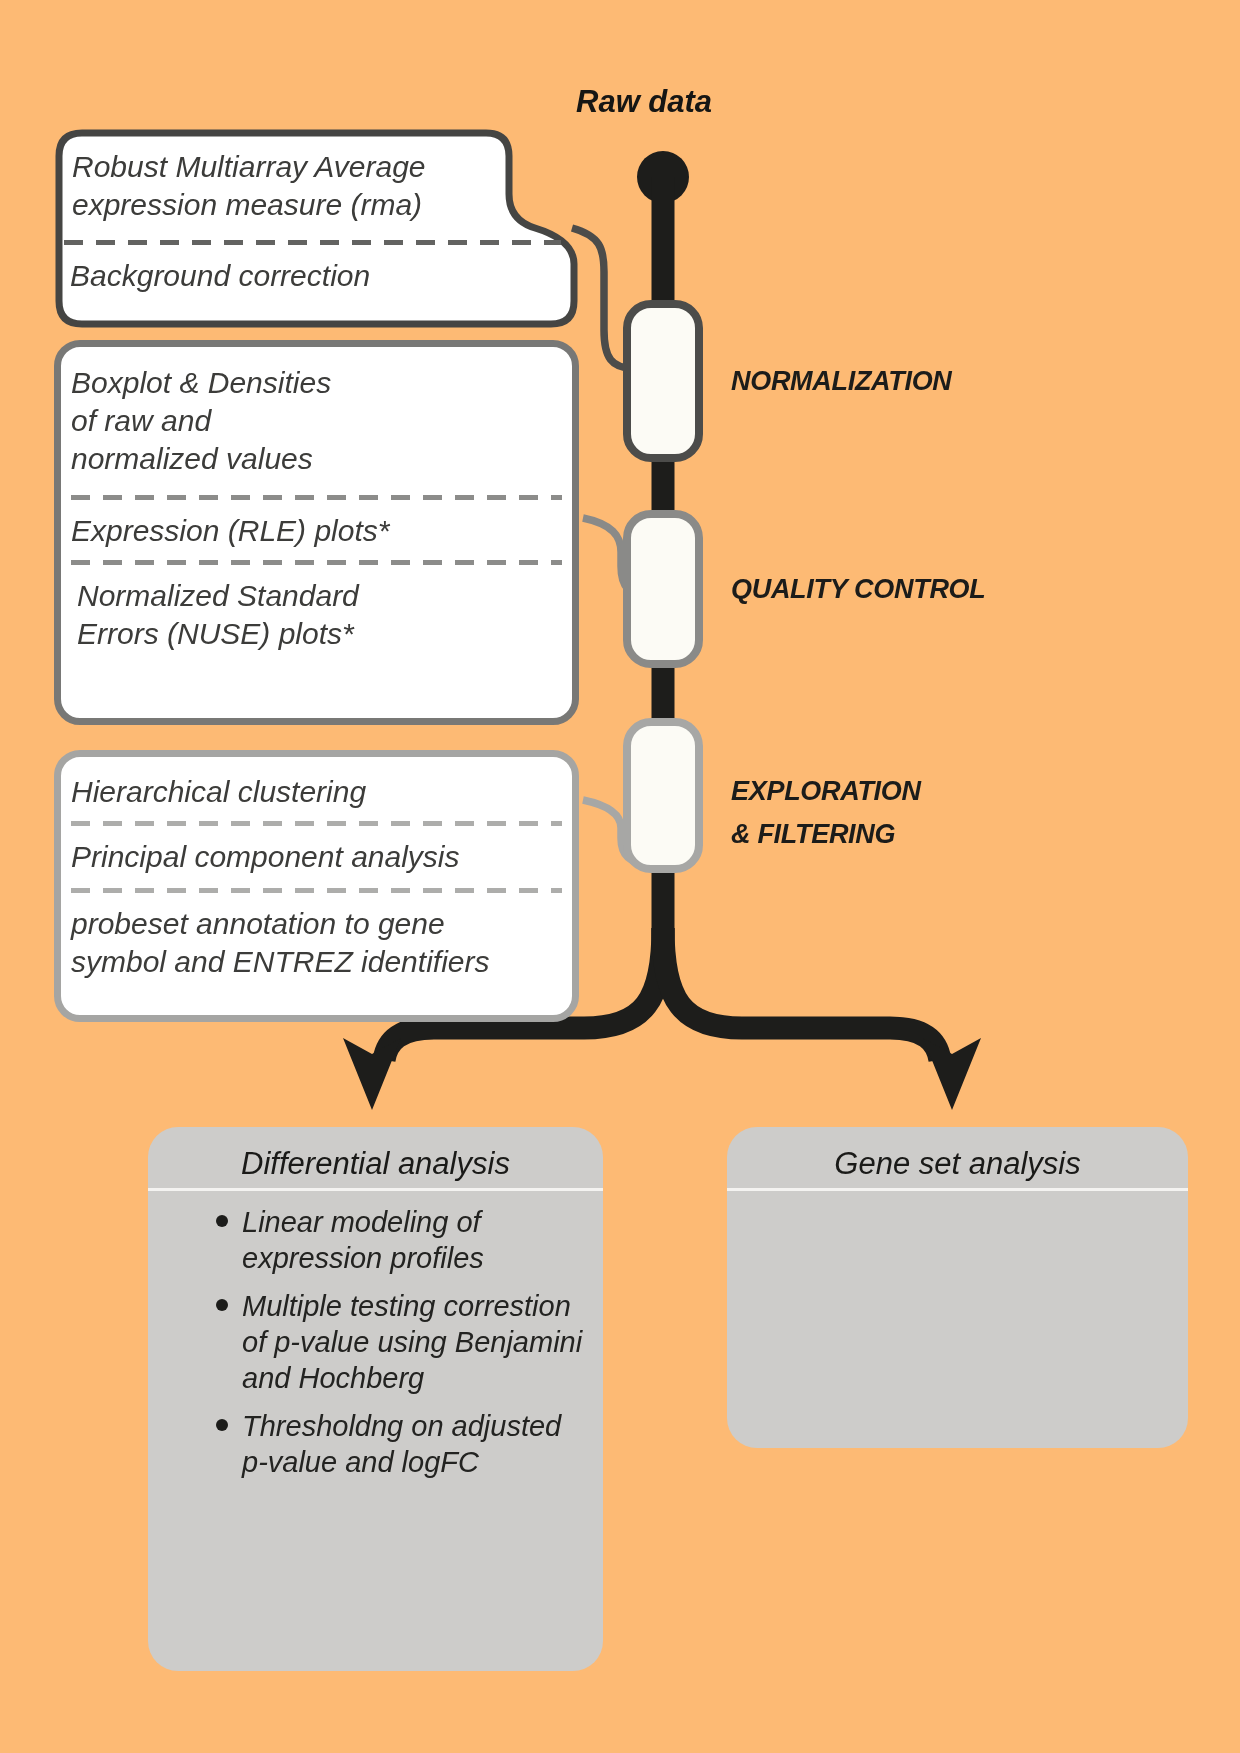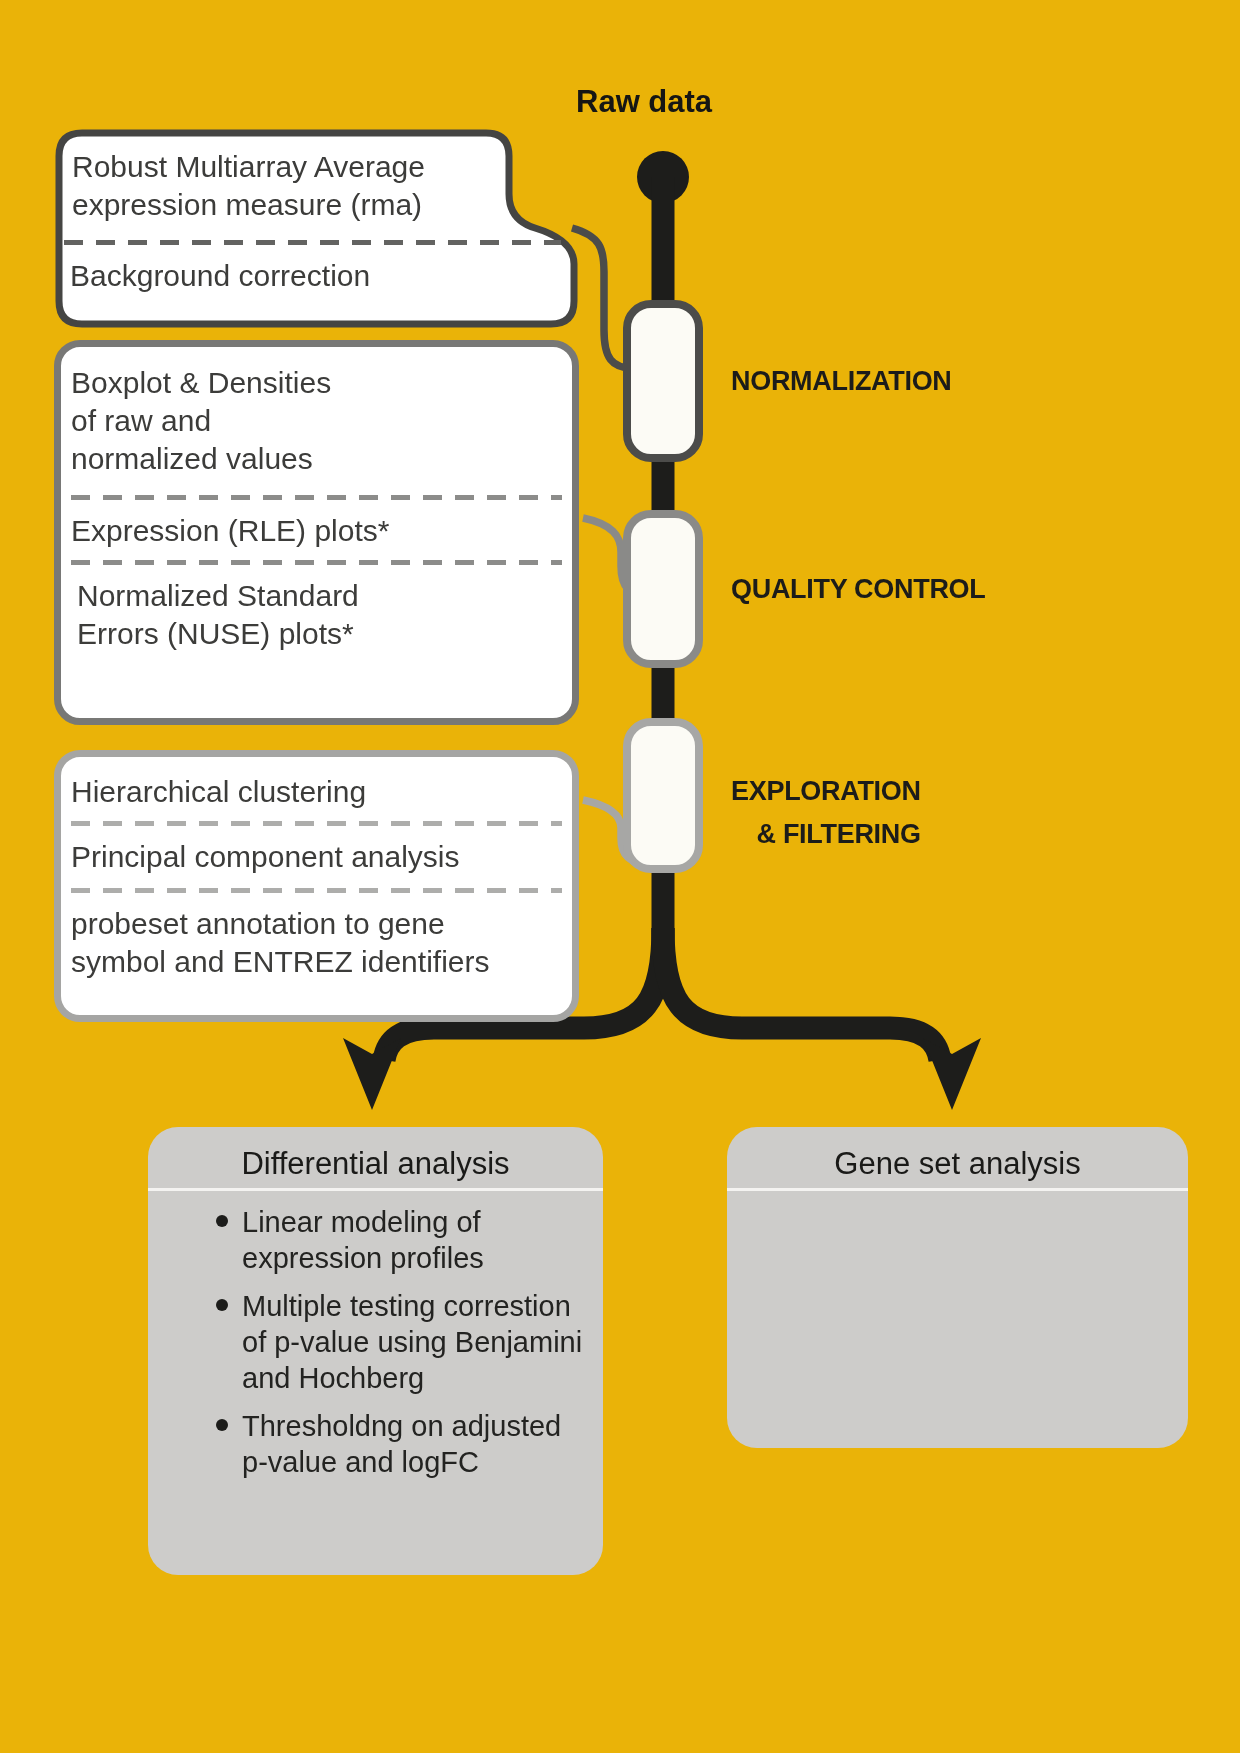--- a/index.html
+++ b/index.html
@@ -1,18 +1,18 @@
 <!DOCTYPE html>
 <html><head>
 <meta charset="utf-8">
 <style>
   html,body{margin:0;padding:0;background:#ffffff;}
   #canvas{
-    position:relative;width:1240px;height:1753px;background:#eab308;
-    font-family:"Liberation Sans",sans-serif;overflow:hidden;
+    position:relative;width:1240px;height:1753px;background:#fdba74;
+    font-family:"Liberation Sans",sans-serif;overflow:hidden;font-style:italic;
   }
   
   #pipes{position:absolute;left:0;top:0;z-index:1;}
   
   #raw-label{position:absolute;left:576px;top:84px;font-size:31px;font-weight:bold;color:#161614;z-index:3;}
   
   .stepbox{position:absolute;left:54px;box-sizing:border-box;background:#ffffff;border-style:solid;border-width:7px;border-radius:26px;z-index:2;color:#3c3c3a;font-size:30px;line-height:38px;}
   #sbox1{top:132px;width:517px;height:193px;border:none;background:transparent;} 
   #sbox2{top:340px;width:525px;height:385px;border-color:#787876;}
   #sbox3{top:750px;width:525px;height:272px;border-color:#a5a5a3;}
@@ -27,27 +27,27 @@
   .dash{height:5px;margin:0 10px;}
   #sbox1 .dash{background:repeating-linear-gradient(90deg,#636361 0 19px,transparent 19px 32px);}
   #sbox2 .dash{background:repeating-linear-gradient(90deg,#8c8c8a 0 19px,transparent 19px 32px);}
   #sbox3 .dash{background:repeating-linear-gradient(90deg,#adadab 0 19px,transparent 19px 32px);}
   
   .node{position:absolute;left:623px;width:80px;box-sizing:border-box;background:#fcfbf5;border:8px solid;border-radius:28px;z-index:2;}
   #node1{top:300px;height:162px;border-color:#4c4c4a;}
   #node2{top:510px;height:158px;border-color:#8a8a88;}
   #node3{top:718px;height:155px;border-color:#a7a7a5;}
   
-  .stage{position:absolute;left:731px;font-weight:bold;font-size:27px;line-height:43px;letter-spacing:-0.3px;color:#1c1c1a;z-index:3;text-align:right;}
+  .stage{position:absolute;left:731px;font-weight:bold;font-size:27px;line-height:43px;letter-spacing:-0.3px;color:#1c1c1a;z-index:3;}
   #stage1{top:360px;}
   #stage2{top:568px;}
   #stage3{top:770px;}
   
   .abox{position:absolute;top:1127px;background:#cdccca;border-radius:30px;color:#232321;z-index:2;}
-  #diffbox{left:148px;width:455px;height:448px;}
+  #diffbox{left:148px;width:455px;height:544px;}
   #genebox{left:727px;width:461px;height:321px;}
   .atitle{font-size:31px;text-align:center;padding:19px 0 6px 0;color:#1a1a18;}
   .asep{height:3px;background:#f4f3f1;}
   .alist{padding-top:13px;}
   .bitem{display:flex;margin-bottom:12px;padding-left:28px;margin-left:40px;}
   .bdot{width:12px;height:12px;border-radius:50%;background:#1c1c1a;margin:11px 14px 0 0;flex:none;}
   .blines{font-size:29px;line-height:36px;}
   .cindent{margin-left:75px;}
 </style>
 </head>

